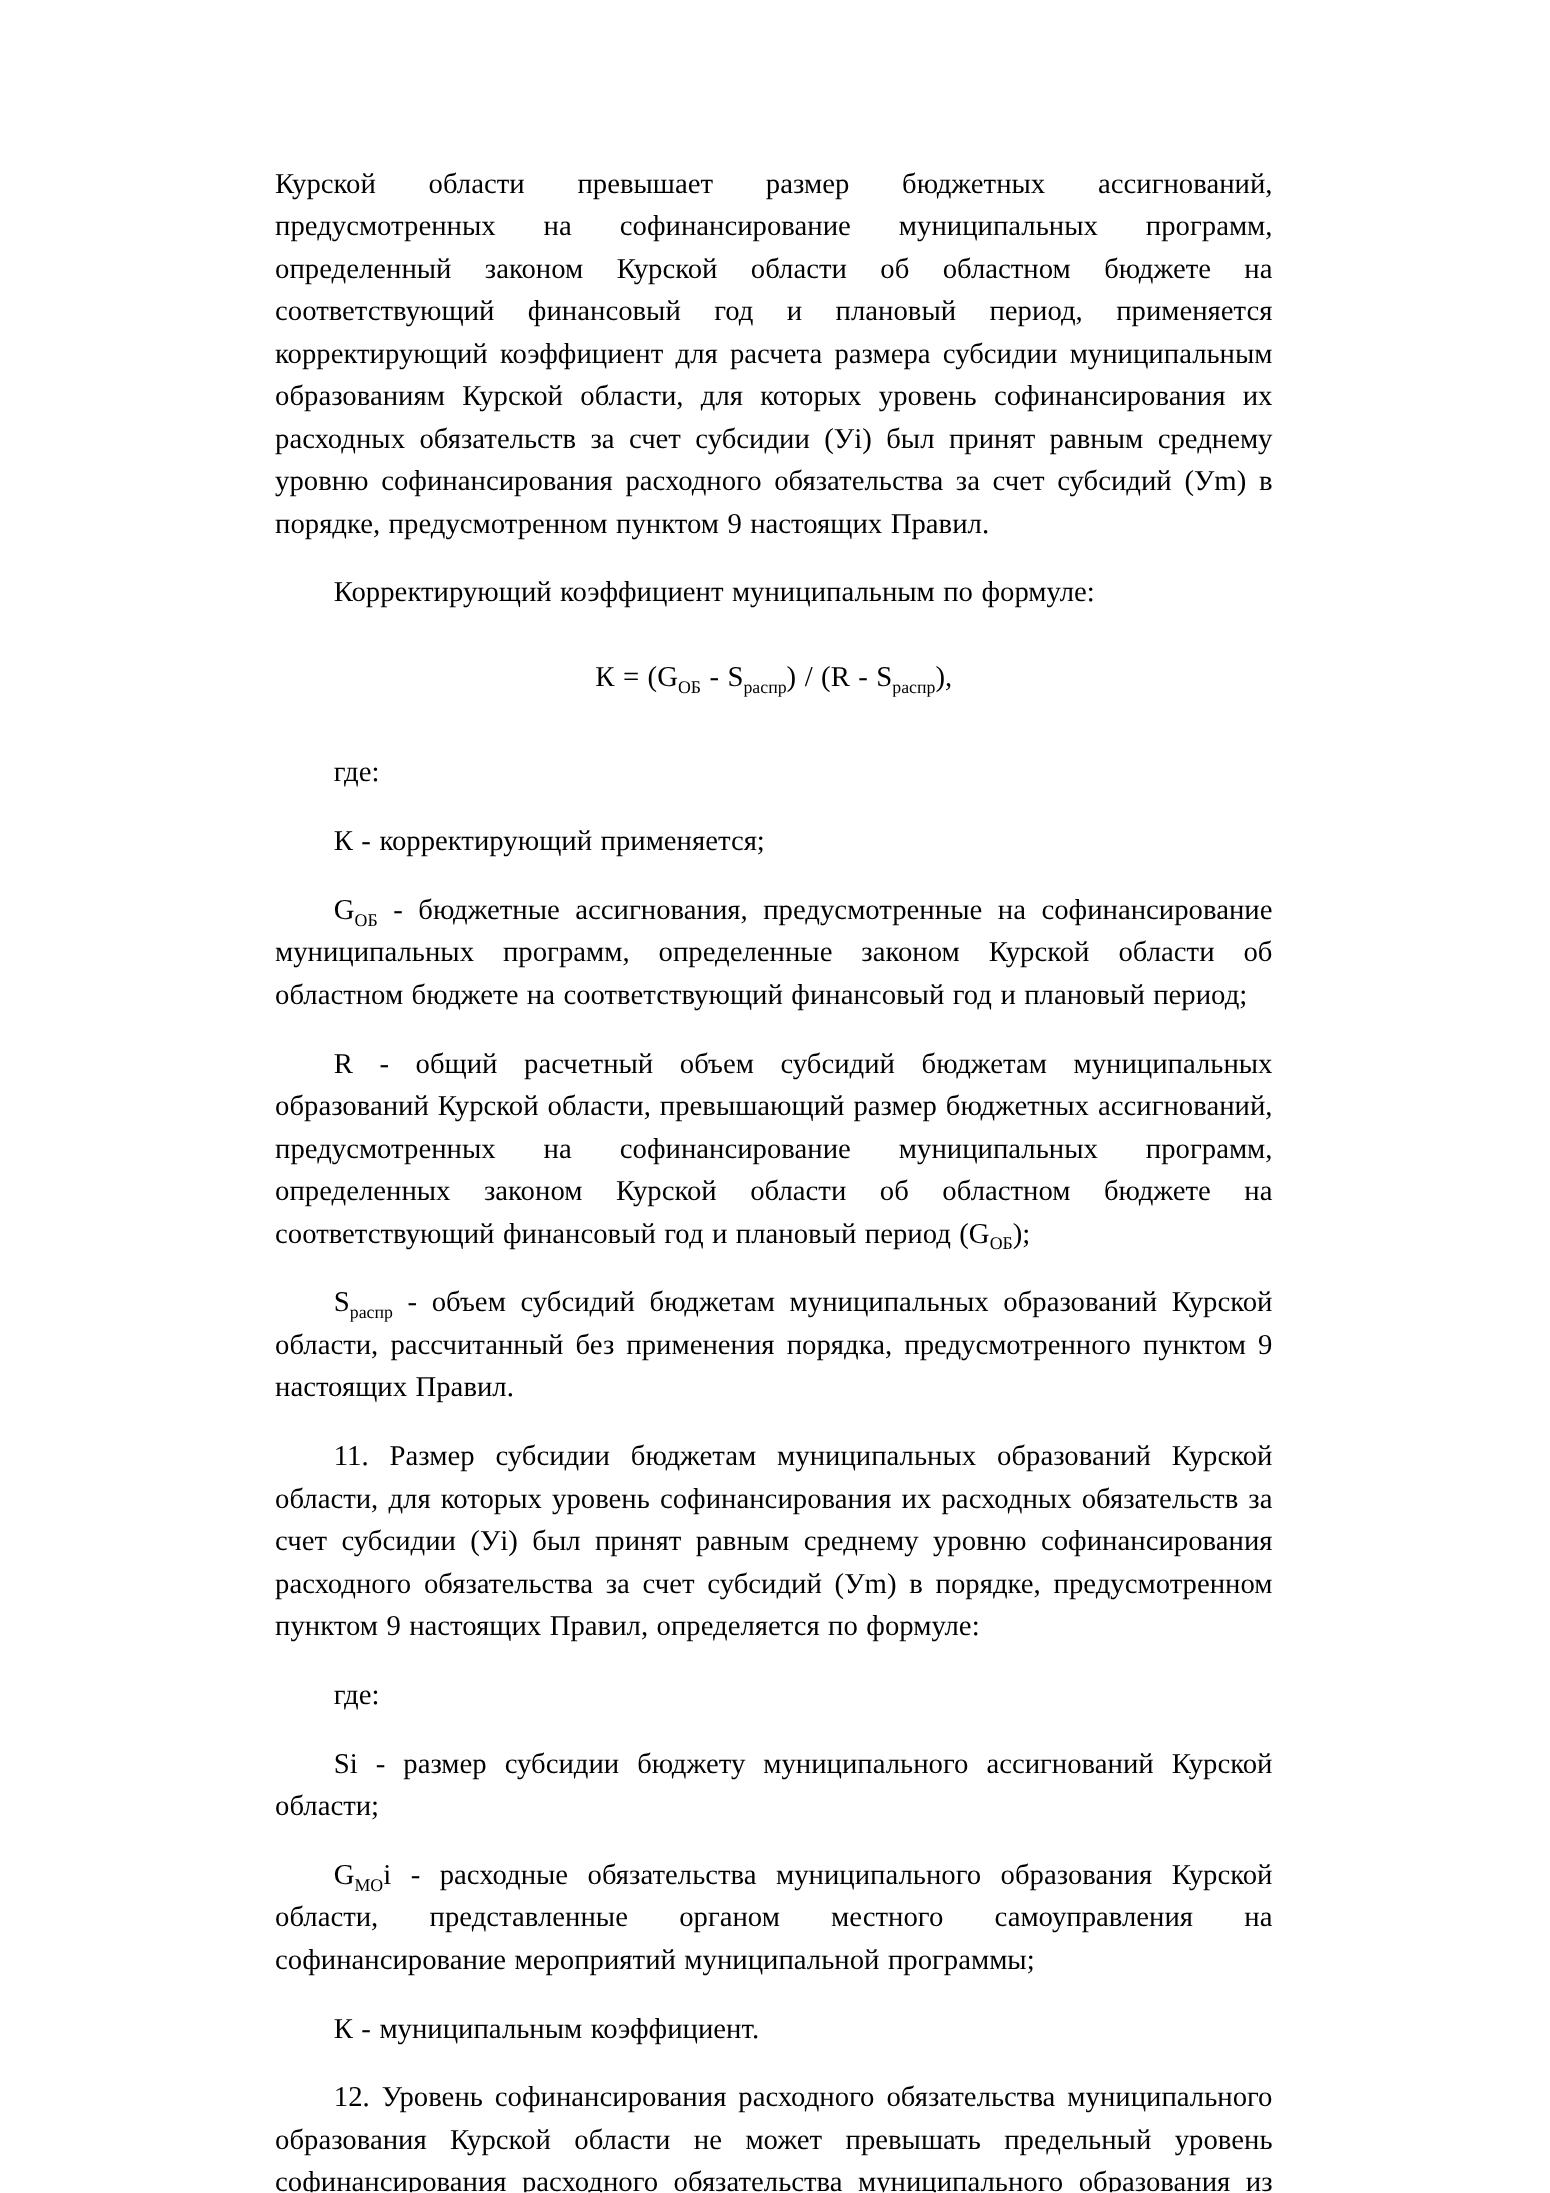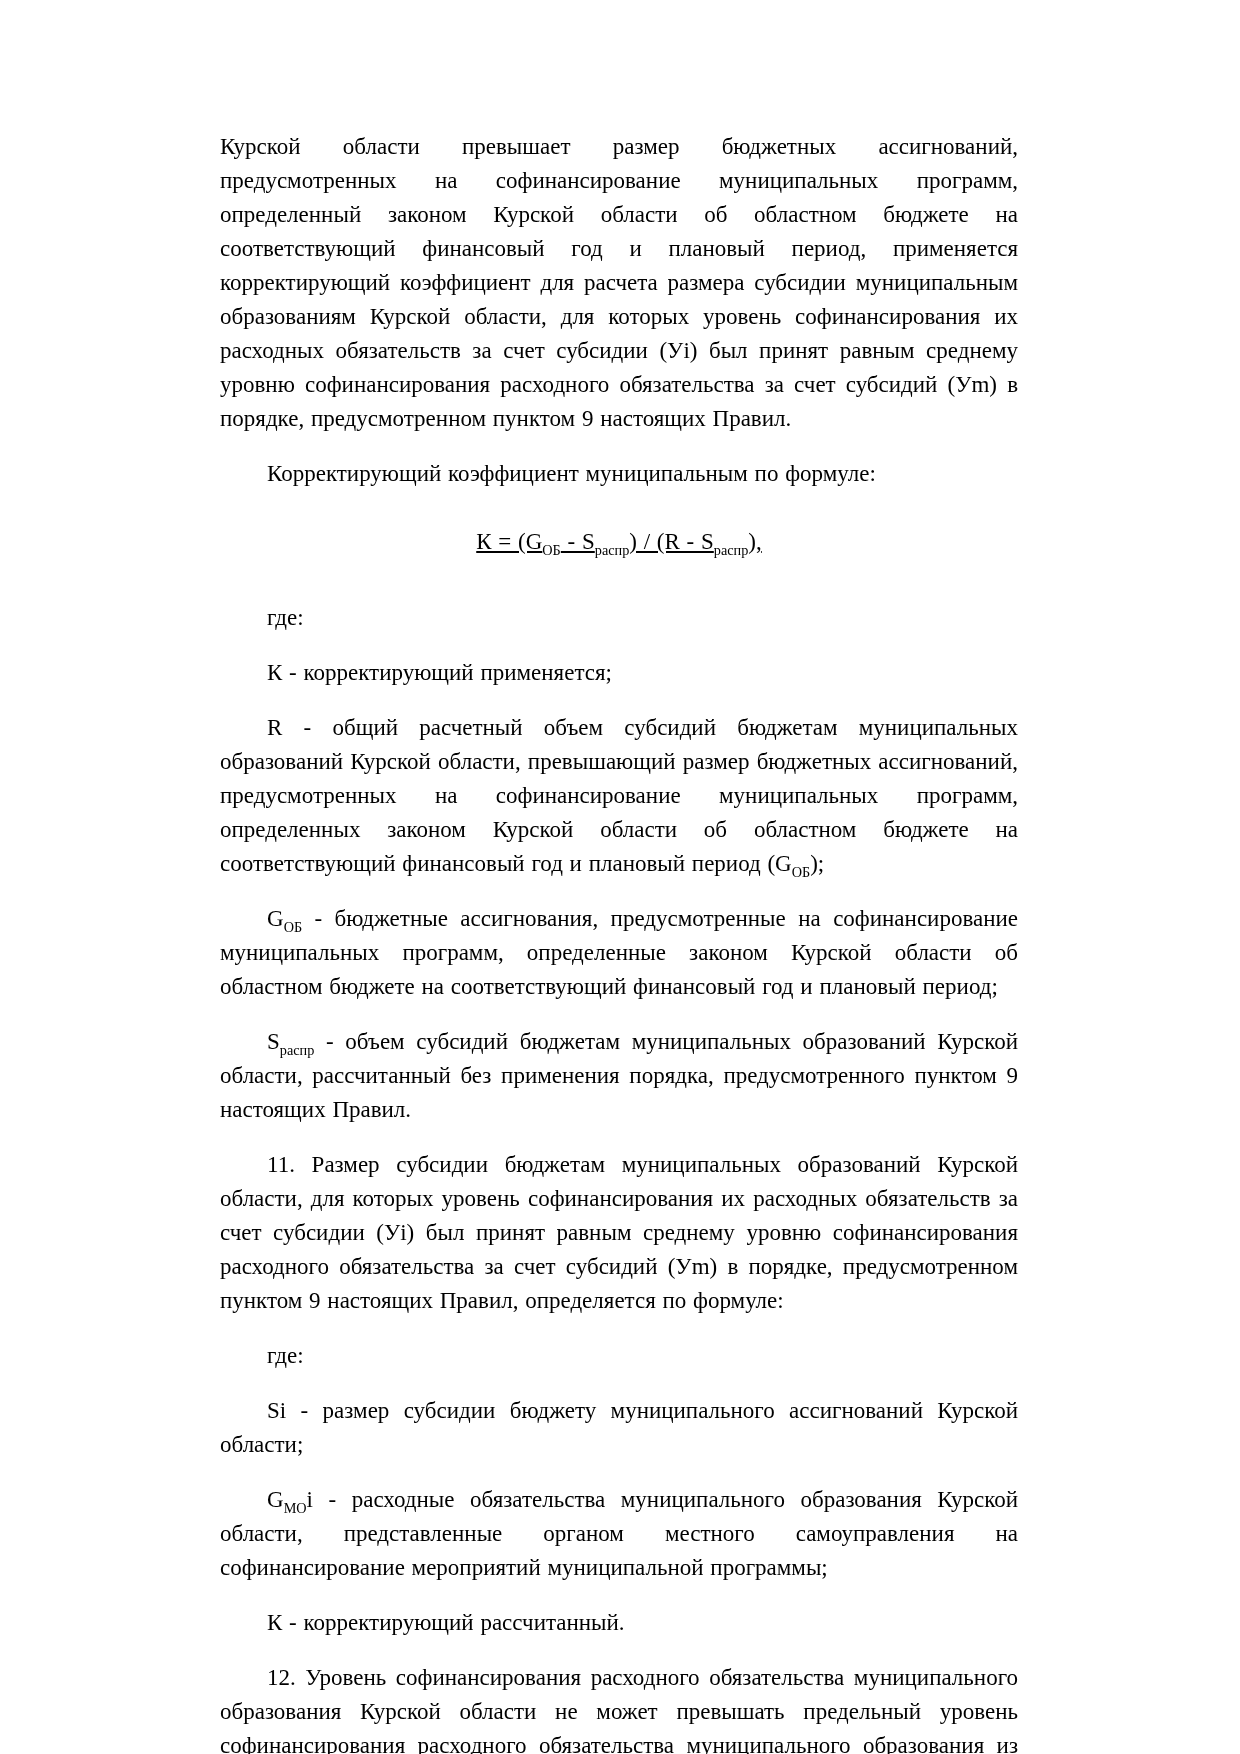--- a/index.html
+++ b/index.html
@@ -32,40 +32,39 @@
   }
   .doc p.body-indent {
     text-indent: 47px;
   }
   .doc p.formula {
     text-align: center;
     text-align-last: center;
     text-indent: 0;
     margin-top: 34px;
     margin-bottom: 42px;
-    text-decoration: underline;
   }
   .doc sub {
     font-size: 0.62em;
     line-height: 0;
   }
 </style>
 </head>
 <body>
 
 <div class="page">
   <main class="doc">
       <p class="body">Курской области превышает размер бюджетных ассигнований, предусмотренных на софинансирование муниципальных программ, определенный законом Курской области об областном бюджете на соответствующий финансовый год и плановый период, применяется корректирующий коэффициент для расчета размера субсидии муниципальным образованиям Курской области, для которых уровень софинансирования их расходных обязательств за счет субсидии (Уi) был принят равным среднему уровню софинансирования расходного обязательства за счет субсидий (Уm) в порядке, предусмотренном пунктом 9 настоящих Правил.</p>
       <p class="body-indent">Корректирующий коэффициент муниципальным по формуле:</p>
       <p class="formula">К = (G<sub>ОБ</sub> - S<sub>распр</sub>) / (R - S<sub>распр</sub>),</p>
       <p class="body-indent">где:</p>
       <p class="body-indent">К - корректирующий применяется;</p>
+      <p class="body-indent">G<sub>ОБ</sub> - бюджетные ассигнования, предусмотренные на софинансирование муниципальных программ, определенные законом Курской области об областном бюджете на соответствующий финансовый год и плановый период;</p>
       <p class="body-indent">R - общий расчетный объем субсидий бюджетам муниципальных образований Курской области, превышающий размер бюджетных ассигнований, предусмотренных на софинансирование муниципальных программ, определенных законом Курской области об областном бюджете на соответствующий финансовый год и плановый период (G<sub>ОБ</sub>);</p>
-      <p class="body-indent">G<sub>ОБ</sub> - бюджетные ассигнования, предусмотренные на софинансирование муниципальных программ, определенные законом Курской области об областном бюджете на соответствующий финансовый год и плановый период;</p>
       <p class="body-indent">S<sub>распр</sub> - объем субсидий бюджетам муниципальных образований Курской области, рассчитанный без применения порядка, предусмотренного пунктом 9 настоящих Правил.</p>
       <p class="body-indent">11. Размер субсидии бюджетам муниципальных образований Курской области, для которых уровень софинансирования их расходных обязательств за счет субсидии (Уi) был принят равным среднему уровню софинансирования расходного обязательства за счет субсидий (Уm) в порядке, предусмотренном пунктом 9 настоящих Правил, определяется по формуле:</p>
       <p class="body-indent">где:</p>
       <p class="body-indent">Si - размер субсидии бюджету муниципального ассигнований Курской области;</p>
       <p class="body-indent">G<sub>МО</sub>i - расходные обязательства муниципального образования Курской области, представленные органом местного самоуправления на софинансирование мероприятий муниципальной программы;</p>
-      <p class="body-indent">К - корректирующий рассчитанный.</p>
+      <p class="body-indent">К - муниципальным коэффициент.</p>
       <p class="body-indent">12. Уровень софинансирования расходного обязательства муниципального образования Курской области не может превышать предельный уровень софинансирования расходного обязательства муниципального образования из областного бюджета, определенный в соответствии с постановлением Администрации Курской области от 23.03.2015 N 141-па "О формировании, предоставлении и распределении субсидий из областного бюджета бюджетам муниципальных образований Курской области" (далее - постановление Администрации Курской области от</p>
     </main>
 </div>
 
 </body></html>

